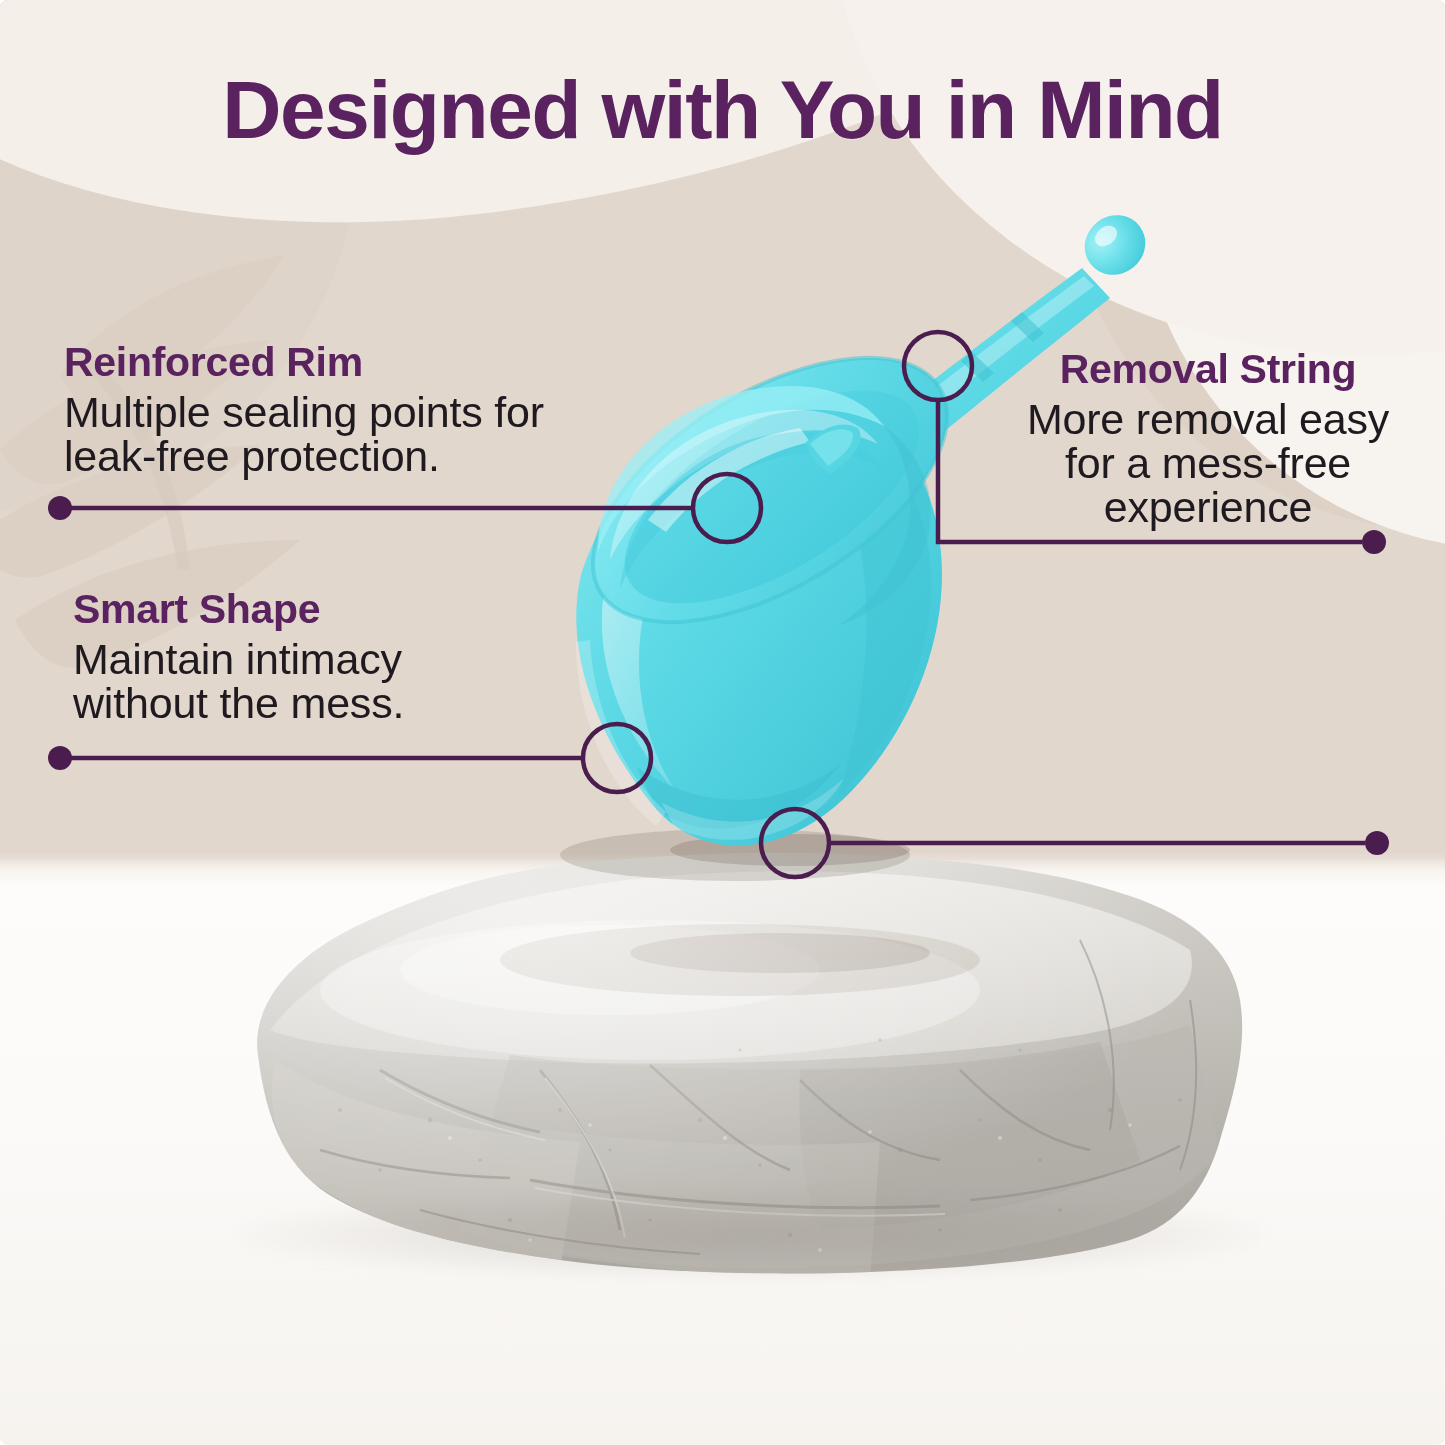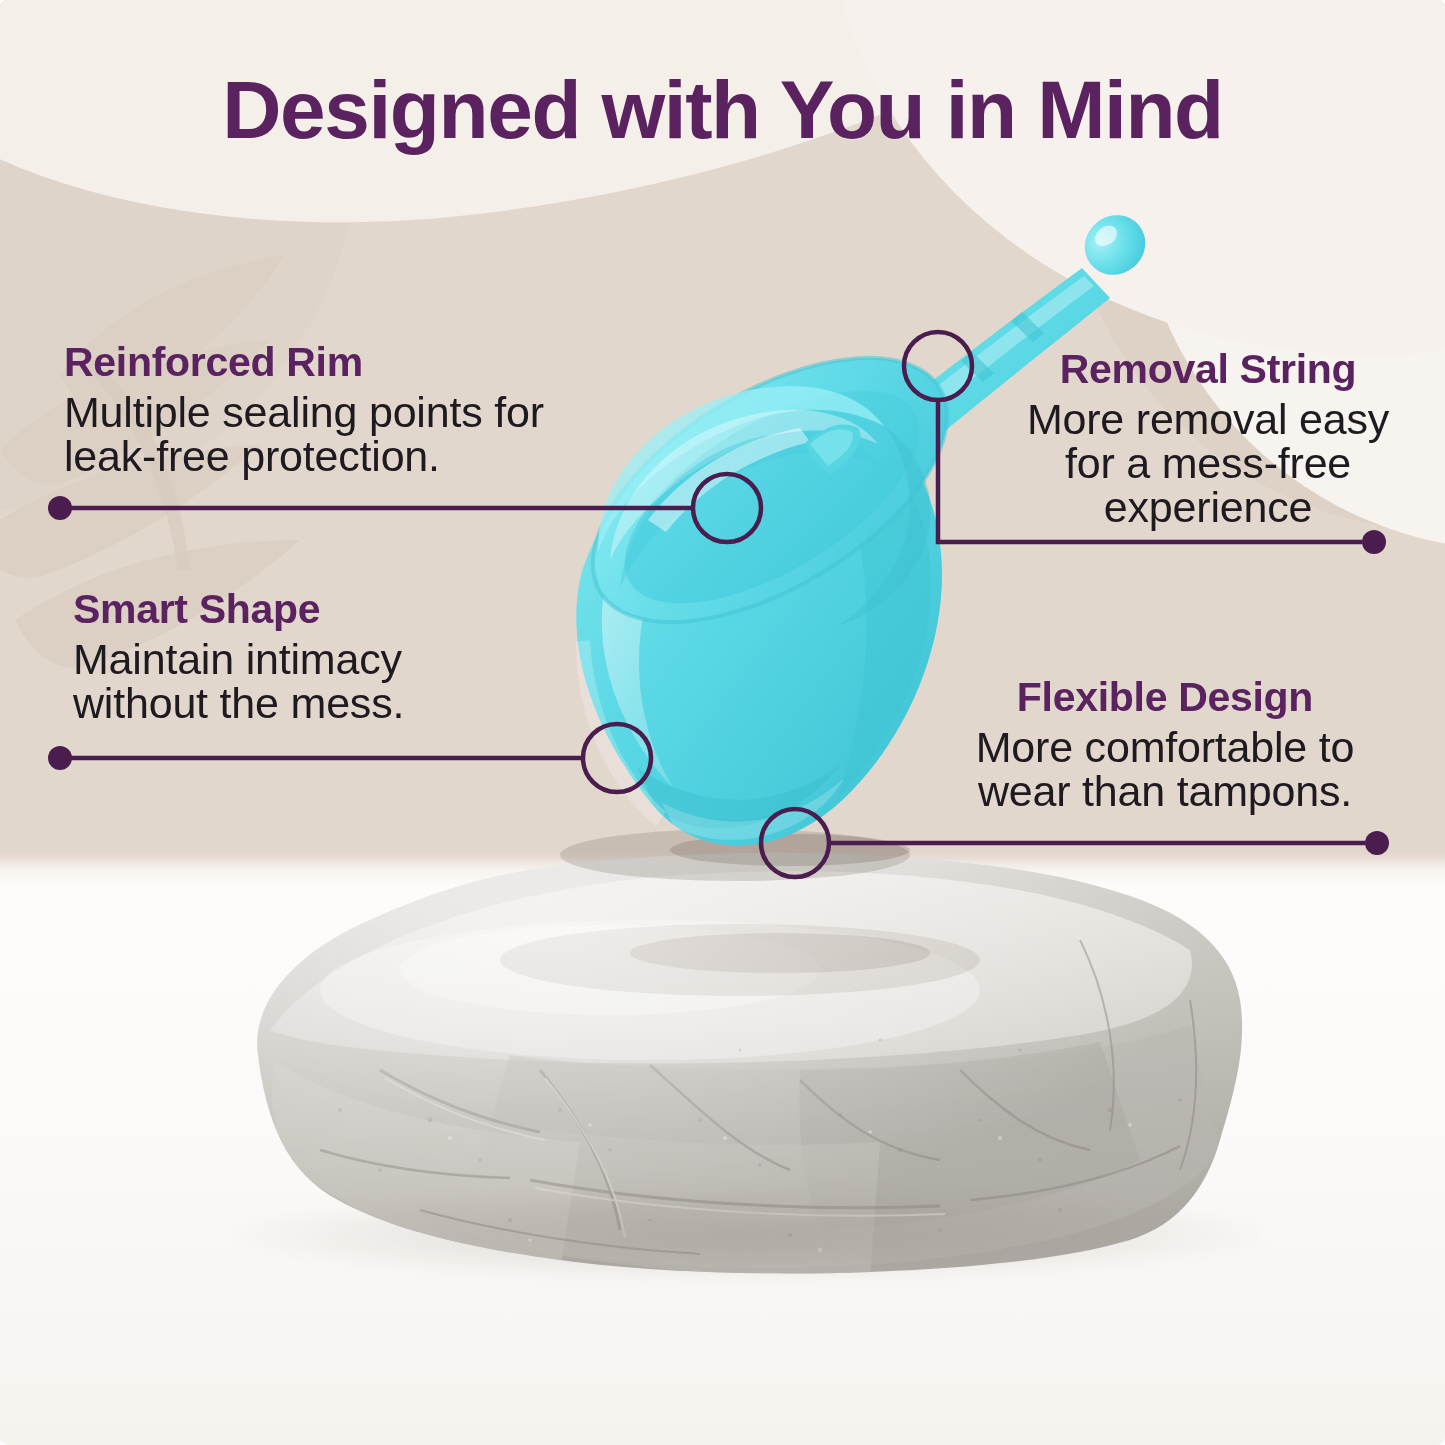--- a/index.html
+++ b/index.html
@@ -372,18 +372,14 @@
   <div class="callout co-left" style="left:58px;top:585px;width:420px;margin-left:15px;">
     <div class="co-title">Smart Shape</div>
     <div class="co-body">Maintain intimacy without the mess.</div>
   </div>
 
   <div class="callout co-right" style="left:1008px;top:345px;width:400px;">
     <div class="co-title">Removal String</div>
     <div class="co-body">More removal easy for a mess-free experience</div>
   </div>
 
-  <div class="callout co-right" style="left:955px;top:673px;width:420px;">
-    <div class="co-title">Flexible Design</div>
-    <div class="co-body">More comfortable to wear than tampons.</div>
-  </div>
 
 </div>
 
 </body></html>

